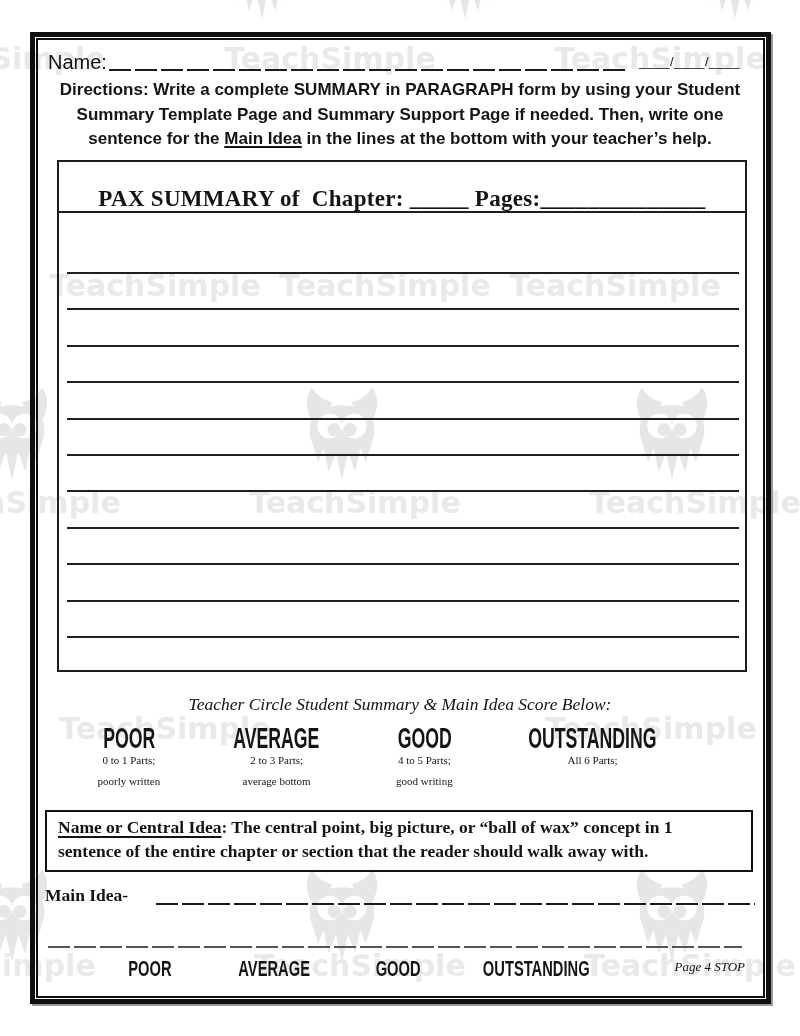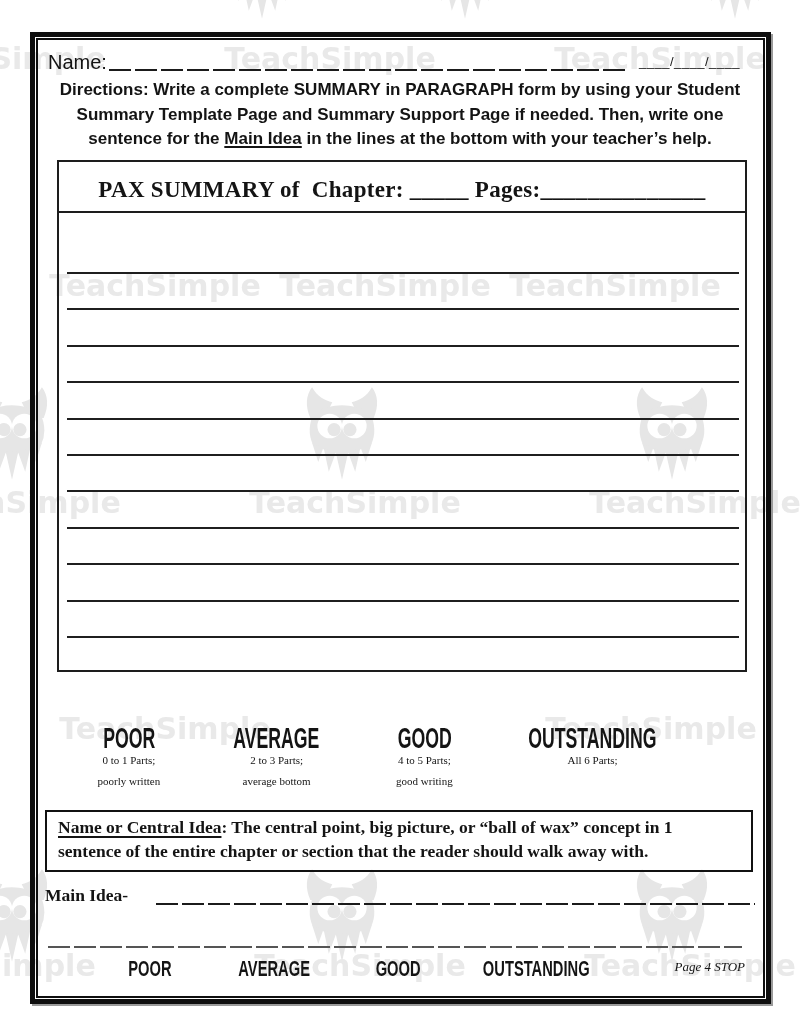--- a/index.html
+++ b/index.html
@@ -37,21 +37,21 @@
   }
   .directions .u{text-decoration:underline;text-decoration-thickness:2px;text-underline-offset:2px;}
   
   .summary-box{
     position:absolute;left:57px;top:160px;width:690px;height:512px;
     border:2px solid #1d1d1d;box-sizing:border-box;background:transparent;
   }
   .summary-title{
     height:51px;border-bottom:2px solid #1d1d1d;box-sizing:border-box;
     font-family:"Liberation Serif",serif;font-weight:bold;font-size:23px;
-    text-align:center;padding-top:15px;white-space:pre-wrap;letter-spacing:.3px;
+    text-align:center;padding-top:24px;white-space:pre-wrap;letter-spacing:.3px;
   }
   .ruled-line{position:absolute;left:8px;right:6px;height:0;border-bottom:2px solid #1f1f1f;}
   
   .score-instruction{
     position:absolute;left:0;top:694px;width:800px;text-align:center;
     font-family:"Liberation Serif",serif;font-style:italic;font-size:17.5px;
   }
   .rubric-row{position:absolute;left:55px;top:725px;width:632px;display:flex;}
   .rubric-col{flex:1;text-align:center;}
   .level-heading{height:25px;line-height:25px;}
@@ -265,20 +265,21 @@
           <div class="ruled-line" style="top: 255.6px;"></div>
           <div class="ruled-line" style="top: 292px;"></div>
           <div class="ruled-line" style="top: 328.4px;"></div>
           <div class="ruled-line" style="top: 364.8px;"></div>
           <div class="ruled-line" style="top: 401.2px;"></div>
           <div class="ruled-line" style="top: 437.6px;"></div>
           <div class="ruled-line" style="top: 474px;"></div>
         </div>
     </div>
 
+    <div class="score-instruction">Teacher Circle Student Summary &amp; Main Idea Score Below:</div>
 
     <div class="rubric-row" id="rubric-row">
         <div class="rubric-col">
           <div class="level-heading"><span>POOR</span></div>
           <div class="level-parts">0 to 1 Parts;</div>
           <div class="level-quality">poorly written</div>
         </div>
         <div class="rubric-col">
           <div class="level-heading"><span>AVERAGE</span></div>
           <div class="level-parts">2 to 3 Parts;</div>

